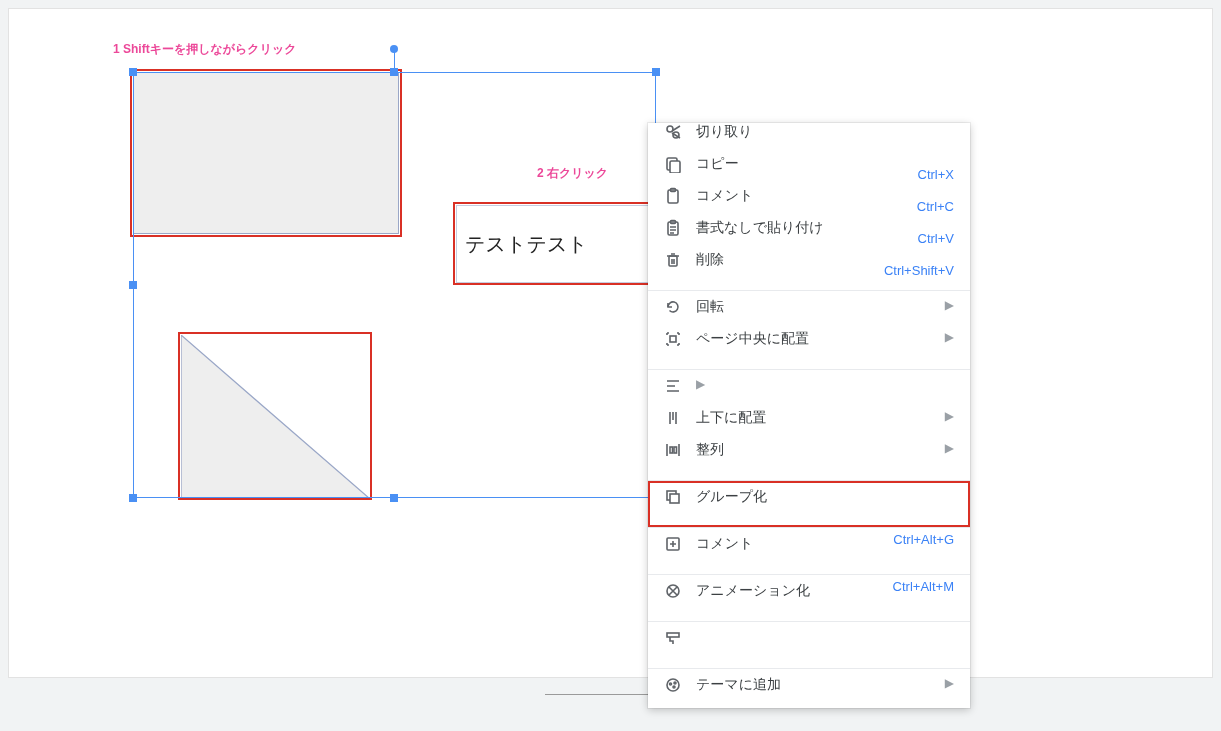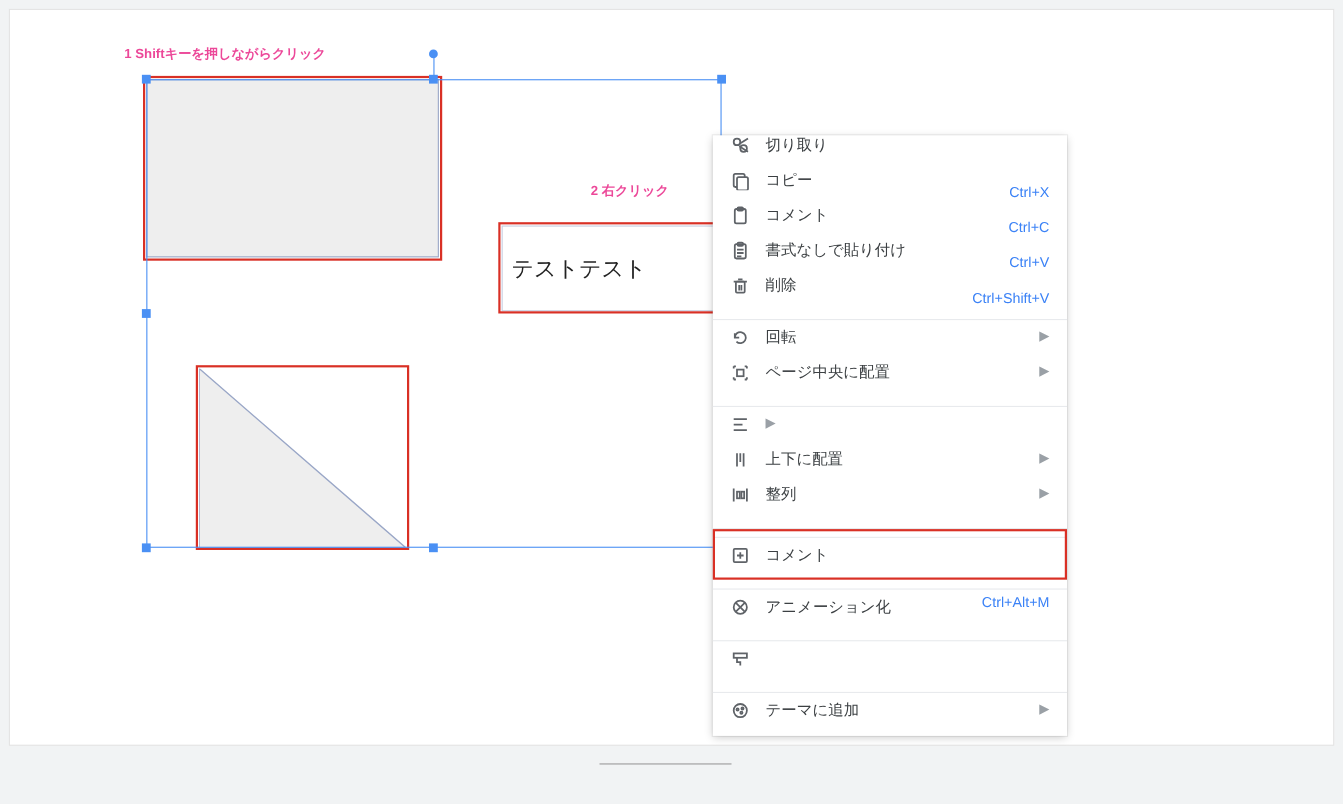--- a/index.html
+++ b/index.html
@@ -160,20 +160,30 @@
         <svg viewBox="0 0 18 18">
           <path d="M3 3v12M15 3v12"></path>
           <rect x="6" y="6" width="2.5" height="6"></rect>
           <rect x="10" y="6" width="2.5" height="6"></rect>
         </svg>
       </span>
       <span class="label">整列</span>
       <span class="arrow">▶</span>
     </div>
     <div class="sep"></div>
+    <div class="item">
+      <span class="icon">
+        <svg viewBox="0 0 18 18">
+          <rect x="3" y="3" width="9" height="9"></rect>
+          <rect x="6" y="6" width="9" height="9" fill="#fff"></rect>
+        </svg>
+      </span>
+      <span class="label">グループ化</span>
+      <span class="shortcut">Ctrl+Alt+G</span>
+    </div>
     <div class="sep"></div>
     <div class="item">
       <span class="icon">
         <svg viewBox="0 0 18 18">
           <rect x="3" y="3" width="12" height="12" rx="1"></rect>
           <path d="M9 6v6M6 9h6"></path>
         </svg>
       </span>
       <span class="label">コメント</span>
       <span class="shortcut">Ctrl+Alt+M</span>

